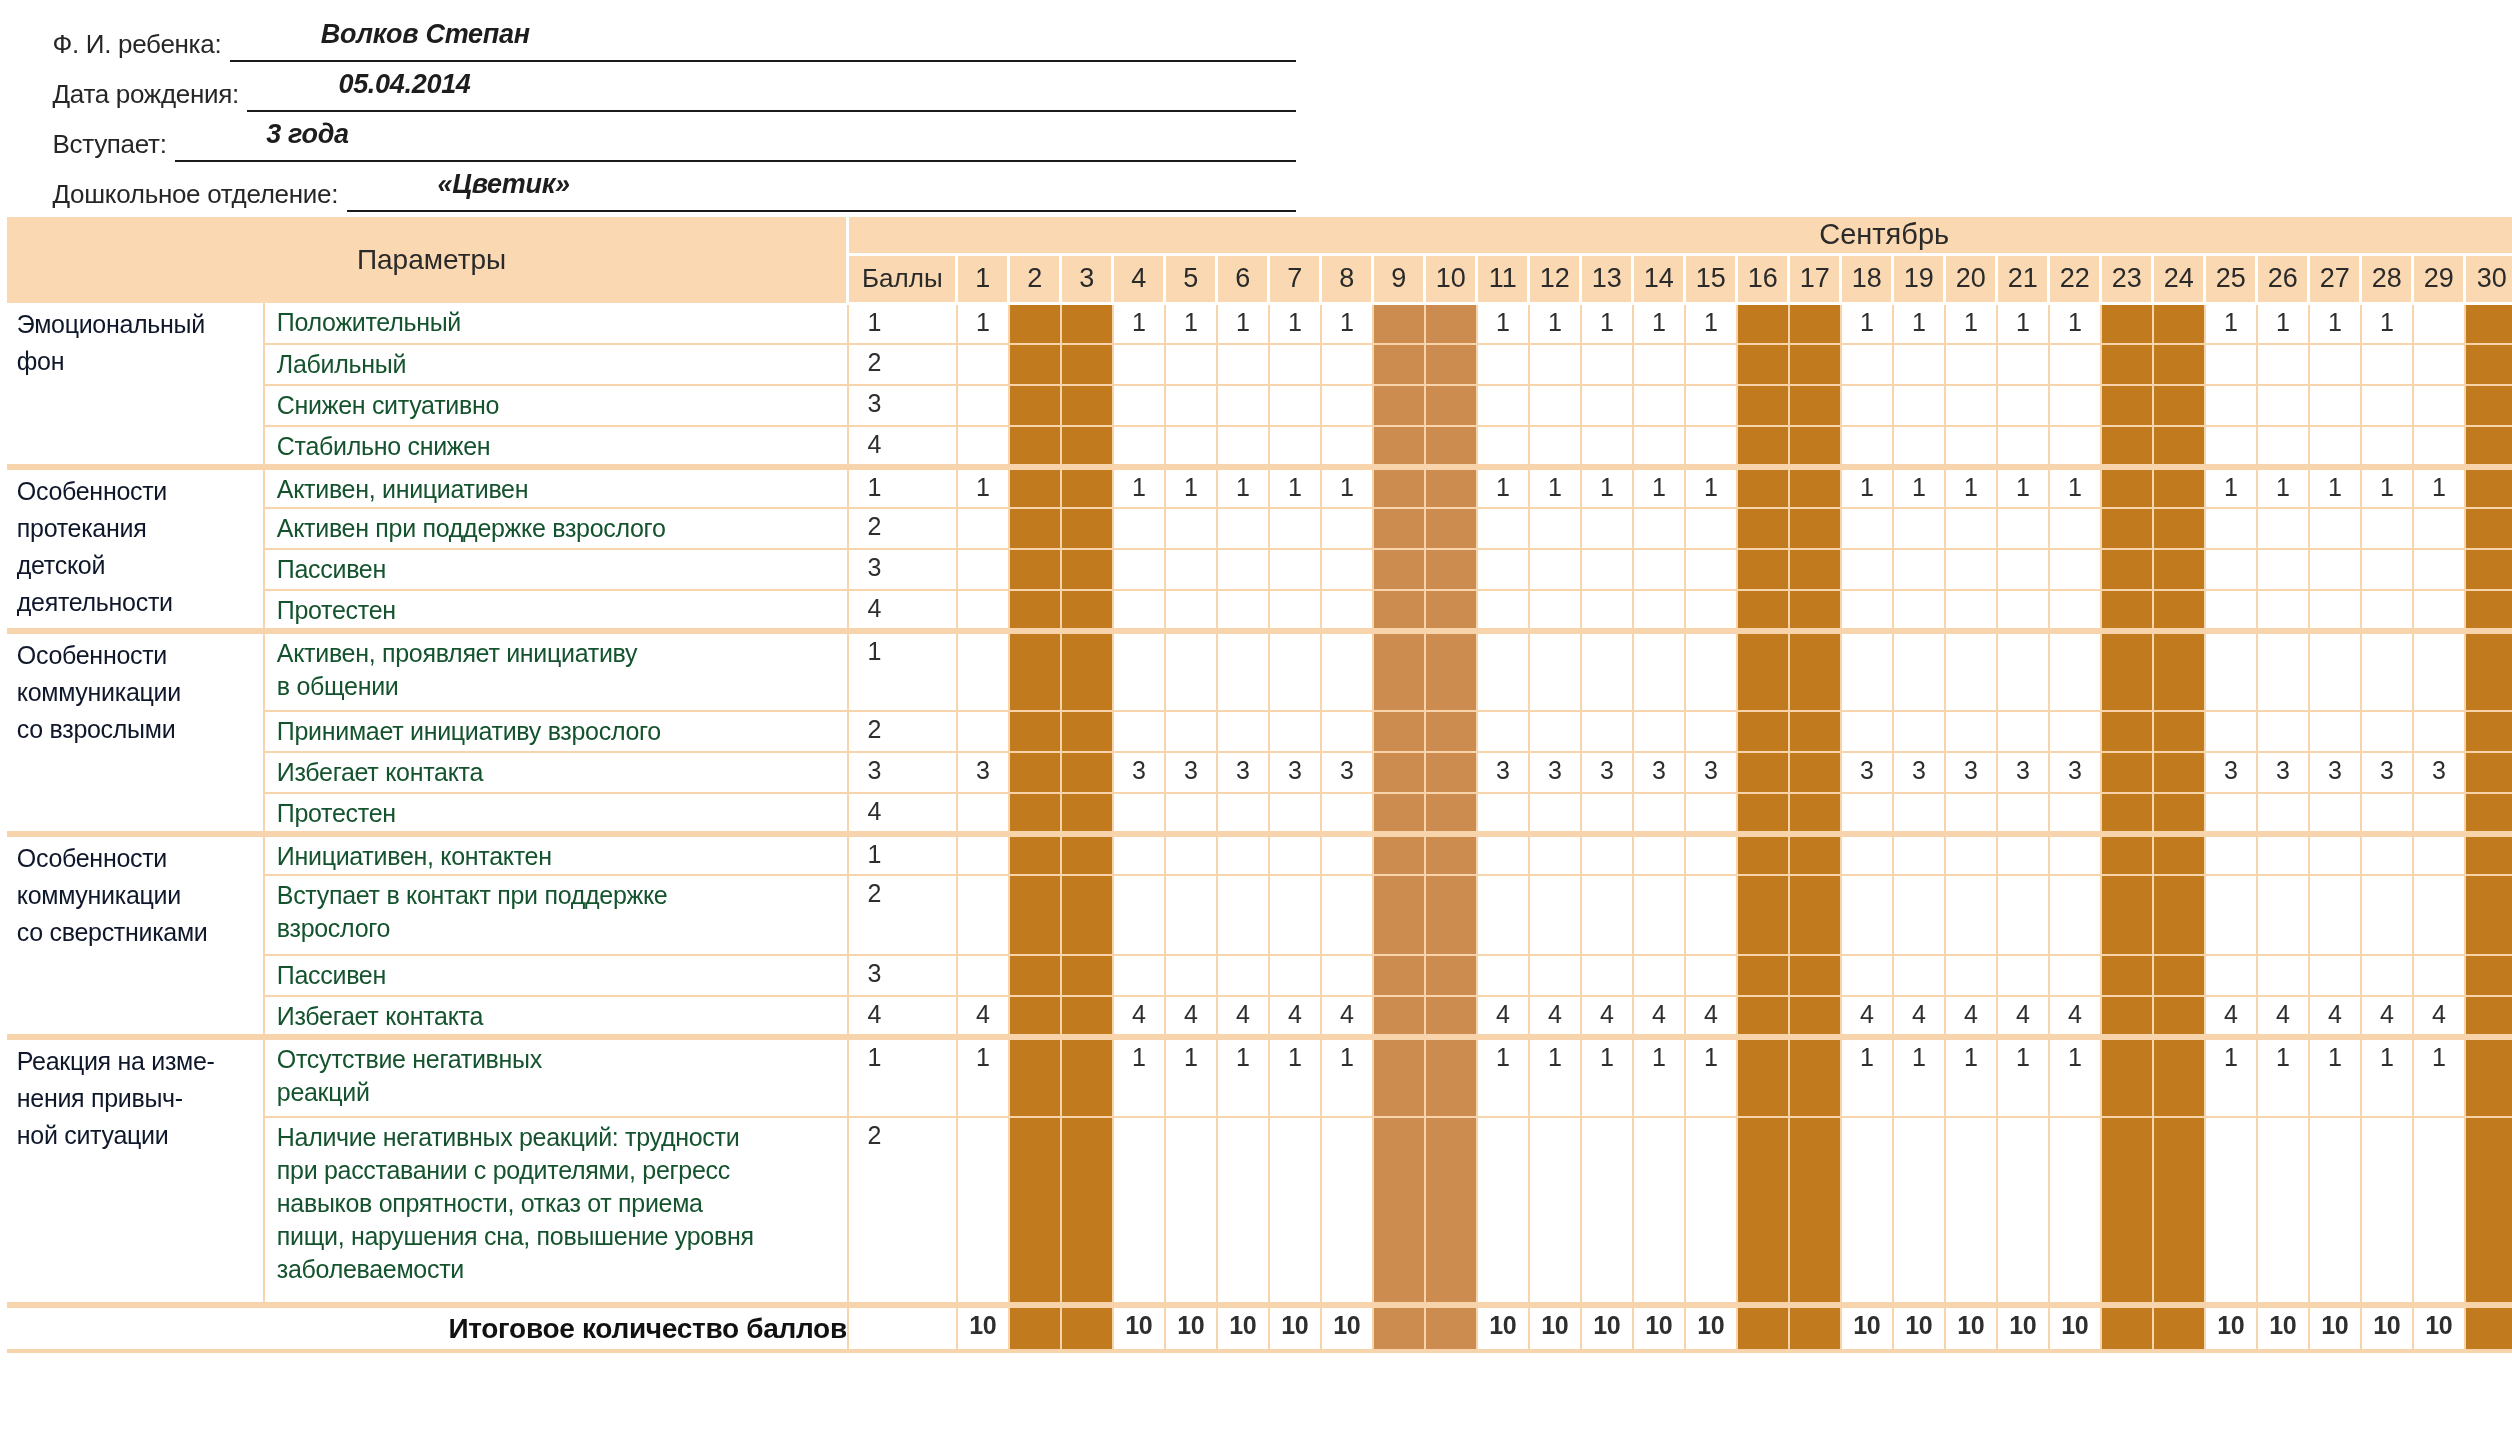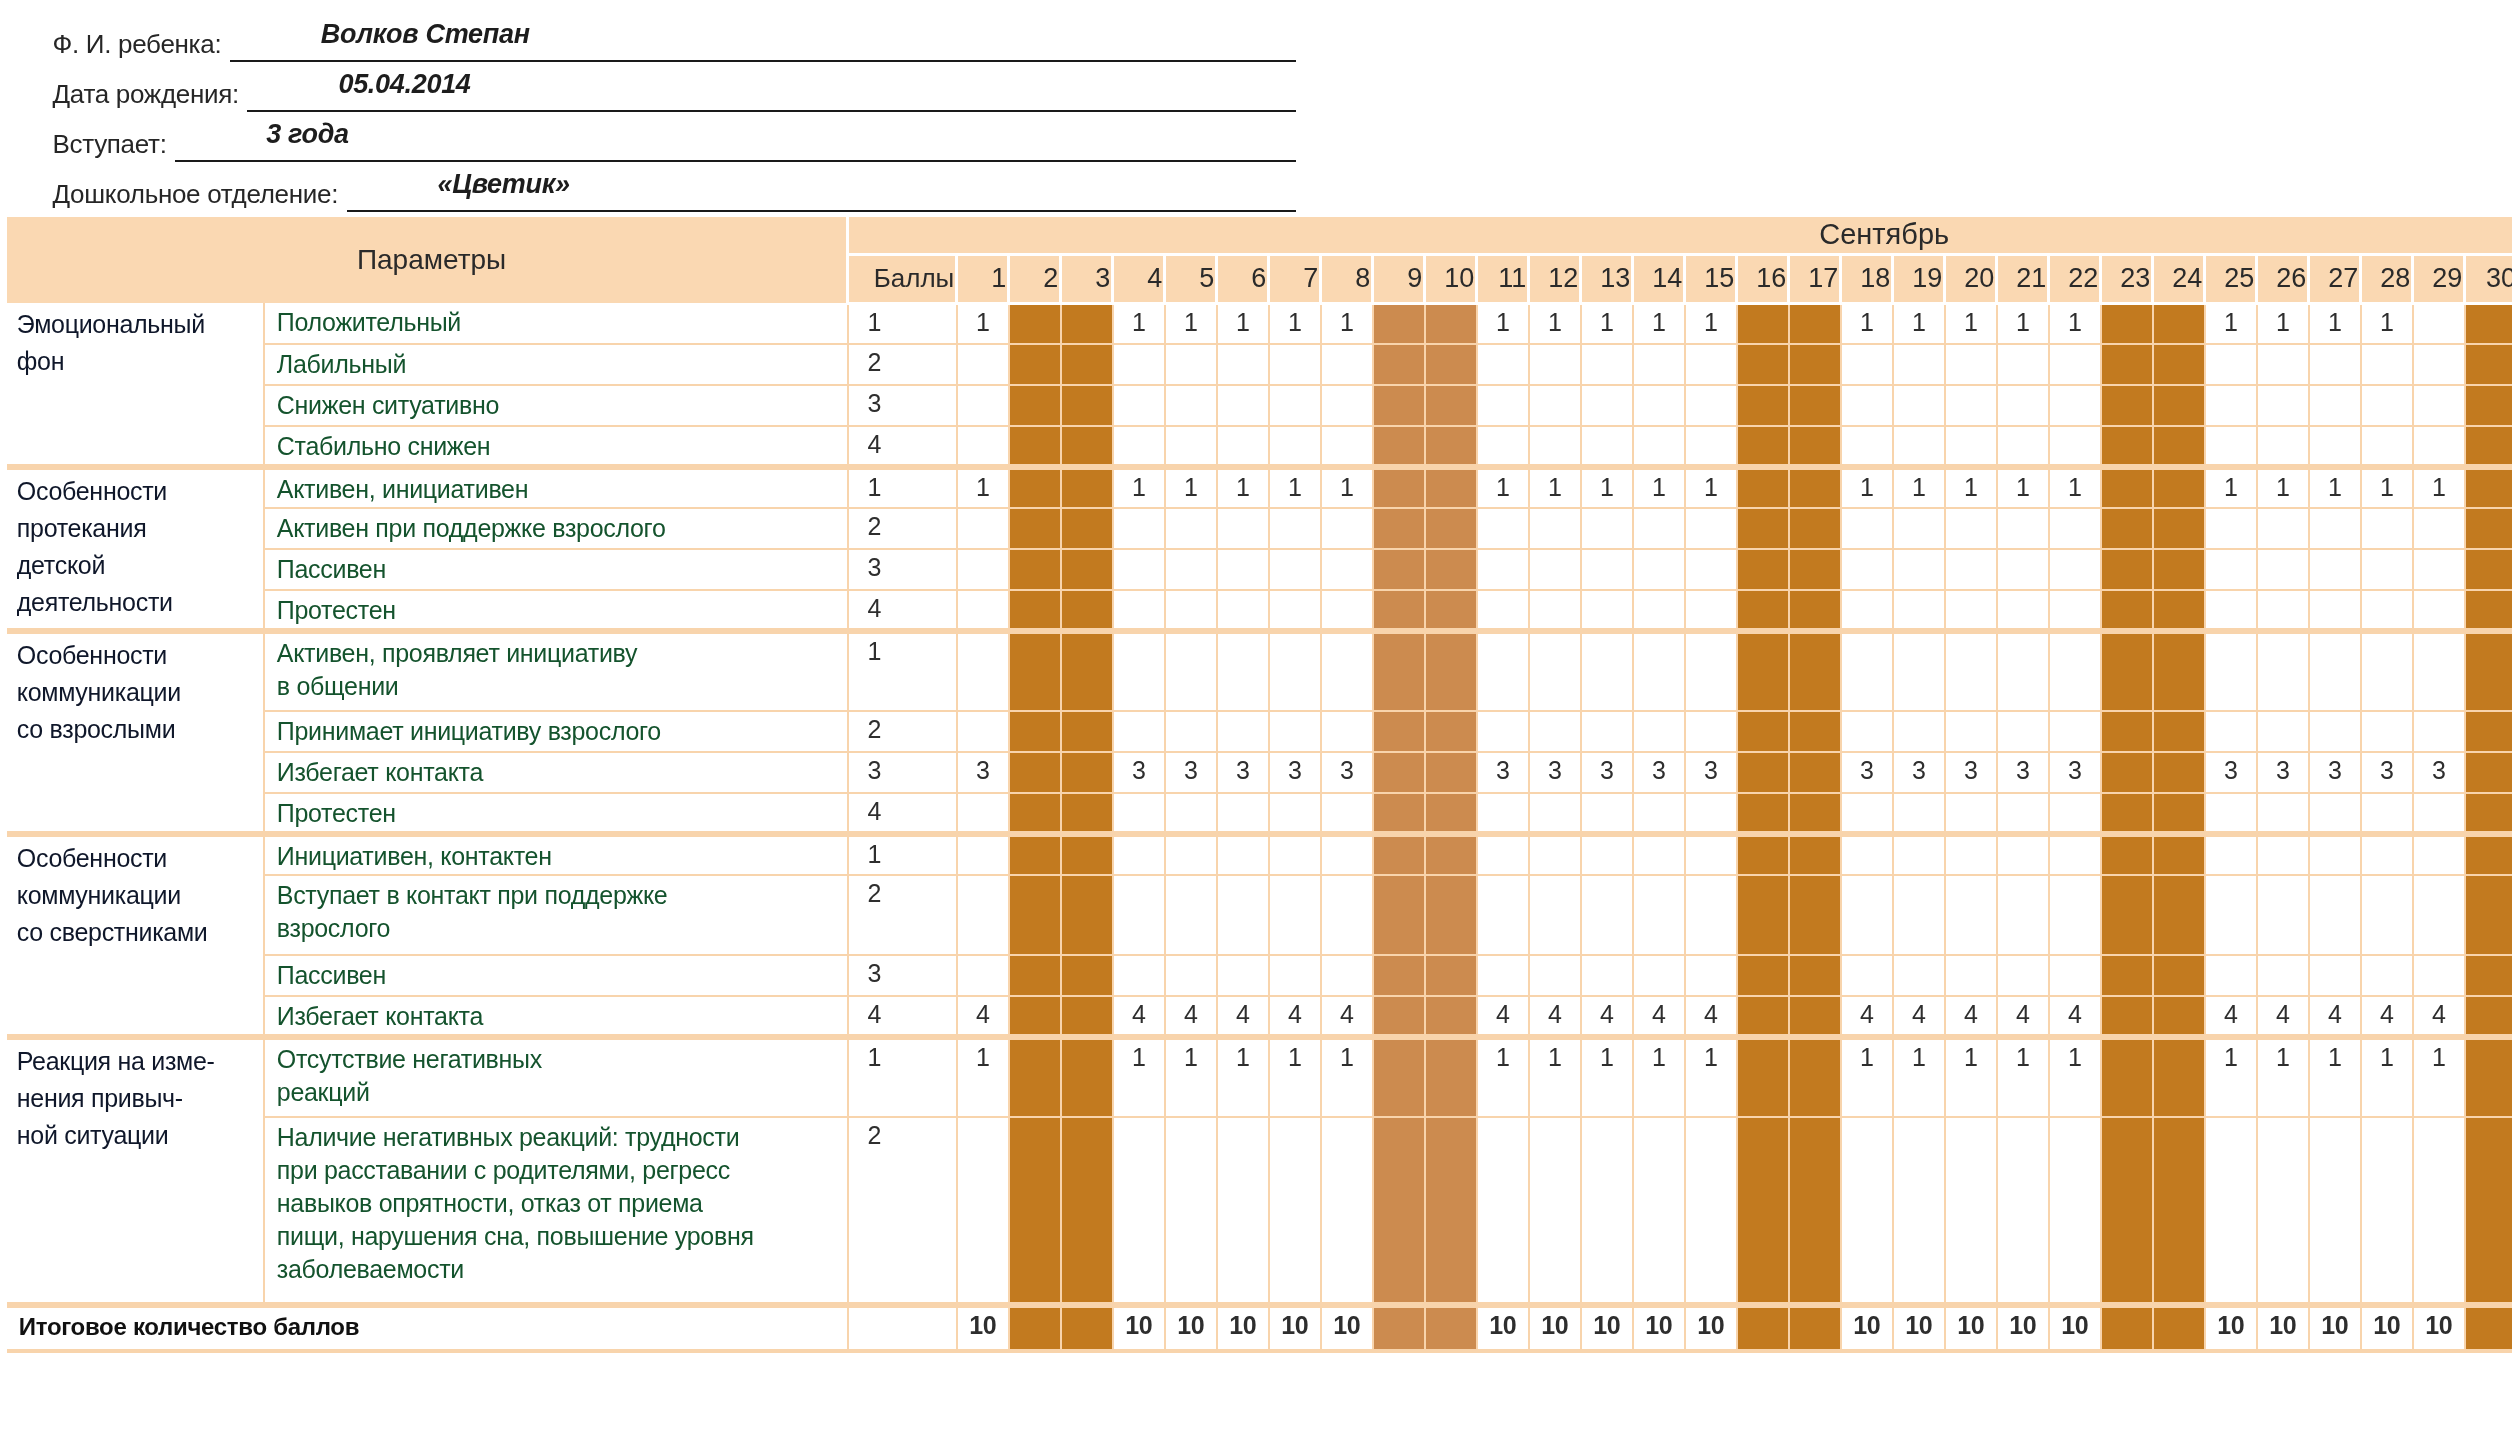--- a/index.html
+++ b/index.html
@@ -26,21 +26,21 @@
   
   table {
     border-collapse: collapse; table-layout: fixed;
     width: 2505px; margin: 5px 0 0 6.8px;
   }
   thead th { background: #FAD8B2; font-weight: normal; color: #2a2a2a; }
   th.params { font-size: 28px; border-right: 3.4px solid #ffffff; text-align: center; padding-left: 11px; }
   th.month  { height: 37px; font-size: 29px; text-align: center; border-bottom: 3.4px solid #ffffff; }
   th.month .month-label { position: relative; left: 201px; }
   #day-row th {
-    height: 49px; font-size: 27px; text-align: right;
+    height: 49px; font-size: 27px; text-align: center;
     border-left: 3.4px solid #ffffff; border-bottom: 3.4px solid #ffffff;
   }
   #day-row th.scores { font-size: 26px; }
 
   tbody td {
     border-right: 2.5px solid #F8D4AC;
     border-top: 2.5px solid #F8D4AC;
     vertical-align: top;
     font-size: 25px;
     letter-spacing: -0.3px;
@@ -54,21 +54,21 @@
   tr.total { height: 46px; }
 
   td.group { white-space: pre-line; padding: 3.4px 5px 0 10px; line-height: 37px; color: #0f172a; }
   td.param { white-space: pre-line; padding: 3.4px 8.5px 0 12px; line-height: 33px; color: #14532d; }
   td.score { padding: 3.4px 0 0 18.6px; }
   td.mark  { text-align: center; padding: 3.4px 0 0 0; }
   td.dark  { background: #C27A1F; }
   td.light { background: #CC8B4F; }
 
   tr.total td { border-bottom: 4.2px solid #F8D4AC; font-weight: bold; }
-  td.total-label { font-size: 24px; padding: 5px 0 0 12px; color: #111; }
+  td.total-label { font-size: 28px; padding: 5px 0 0 12px; color: #111; text-align: right; }
   tr.total td.mark { font-size: 25px; }
 </style>
 </head>
 <body>
 
 <div class="form">
   <div class="frow">
     <span class="flabel">Ф. И. ребенка:</span>
     <span class="fline">
       <span class="fvalue">Волков Степан</span>

